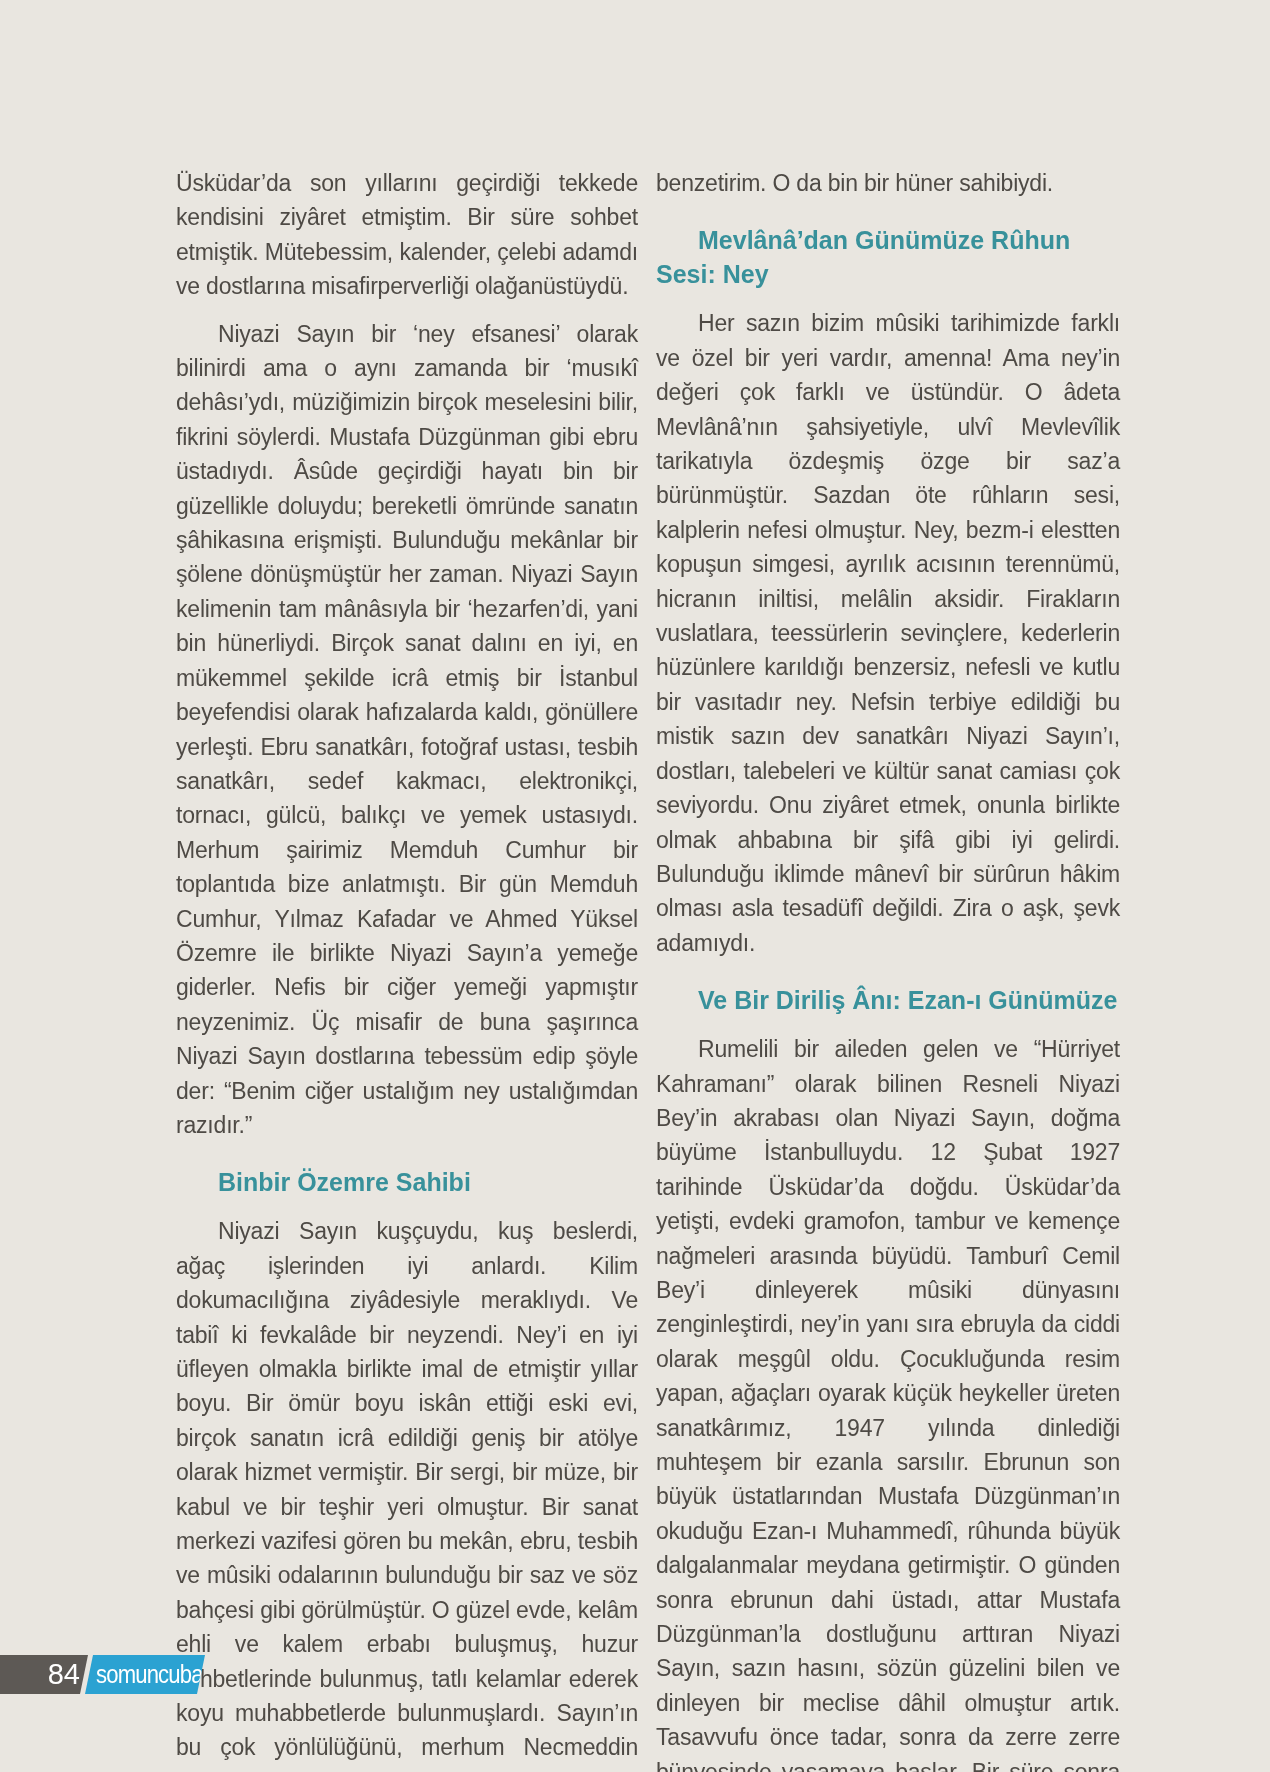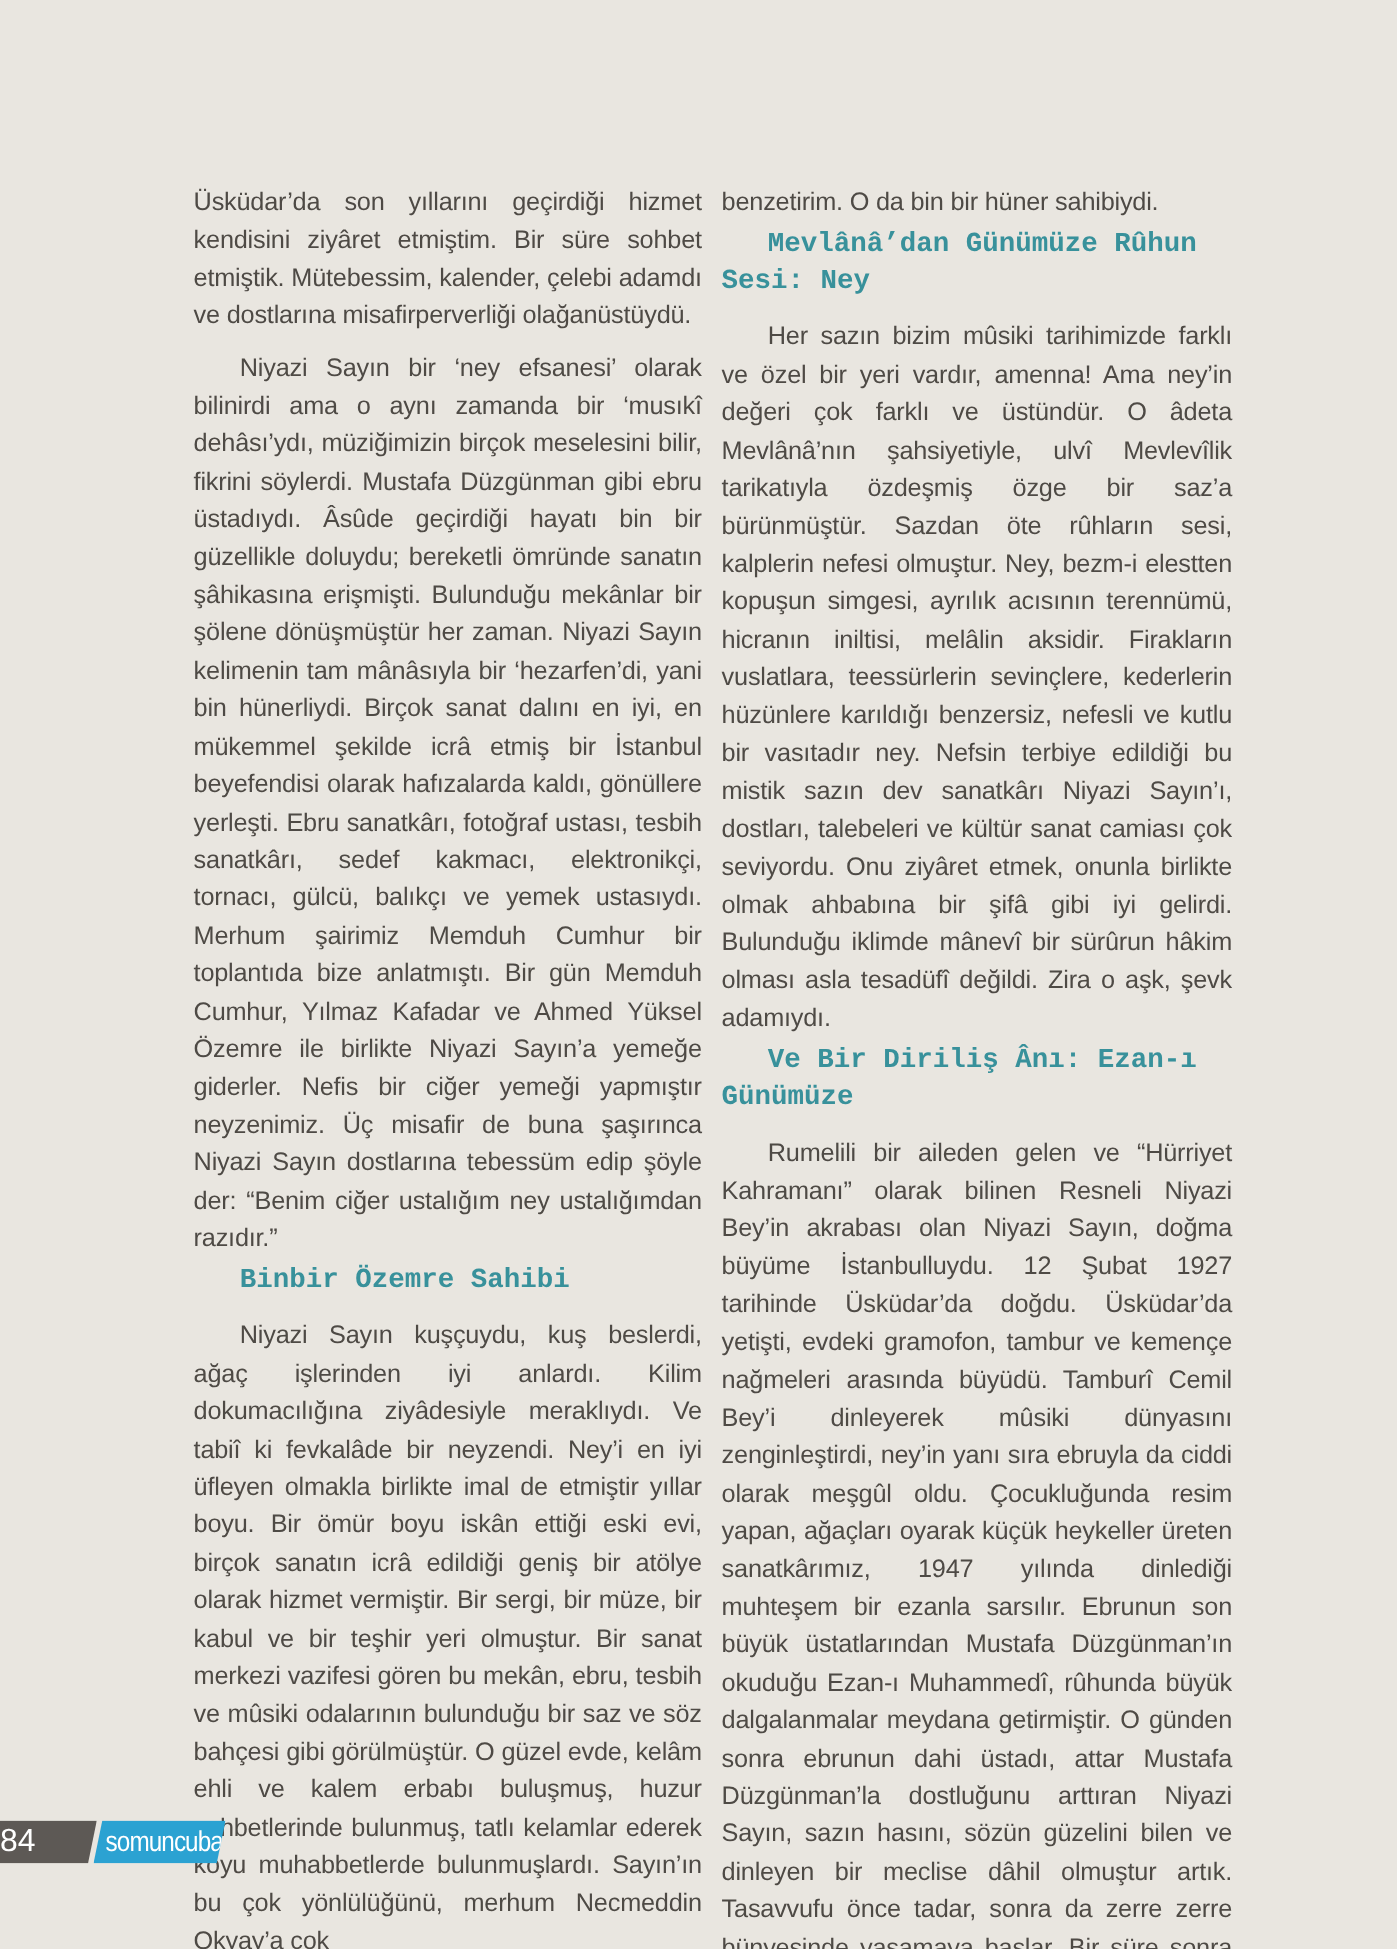--- a/index.html
+++ b/index.html
@@ -23,38 +23,37 @@
   p.body-text{
     margin:0;
     font-size:23px;
     line-height:34.4px;
     letter-spacing:-0.2px;
     color:var(--text);
     text-align:justify;
   }
   p.indent{text-indent:42px;margin-top:13px;}
   h3.section-heading{
-    margin:5px 0 15px 0;
+    margin:23px 0 15px 0;
     font-size:25px;
     line-height:34px;
     color:var(--heading);
     font-weight:700;
     text-indent:42px;
     letter-spacing:0;
-    font-family:Liberation Mono, monospace;
   }
   .footer{position:absolute;left:0;top:1655px;width:280px;height:39px;}
   .page-num-band{
     position:absolute;left:0;top:0;width:95px;height:39px;
     background:var(--band);
     clip-path:polygon(0 0,88px 0,80px 100%,0 100%);
     color:#ffffff;
   }
   .page-num-band .num{
-    display:block;width:80px;text-align:left;
+    display:block;width:80px;text-align:right;
     line-height:38px;font-size:29px;font-weight:400;
   }
   .logo-band{
     position:absolute;left:0;top:0;width:215px;height:39px;
     background:var(--logo);
     clip-path:polygon(93px 0,205px 0,197px 100%,85px 100%);
   }
   .logo-band .logo-text{
     position:absolute;left:96px;top:0;
     line-height:39px;font-size:26px;color:#ffffff;
@@ -63,21 +62,21 @@
     transform-origin:left center;
     white-space:nowrap;
   }
 </style>
 </head>
 <body>
 
 <div>
 
   <div class="col col-left">
-    <p class="body-text">Üsküdar’da son yıllarını geçirdiği hizmet kendisini ziyâret etmiştim. Bir süre sohbet etmiştik. Mütebessim, kalender, çelebi adamdı ve dostlarına misafirperverliği olağanüstüydü.</p>
+    <p class="body-text">Üsküdar’da son yıllarını geçirdiği tekkede kendisini ziyâret etmiştim. Bir süre sohbet etmiştik. Mütebessim, kalender, çelebi adamdı ve dostlarına misafirperverliği olağanüstüydü.</p>
     <p class="body-text indent">Niyazi Sayın bir ‘ney efsanesi’ olarak bilinirdi ama o aynı zamanda bir ‘musıkî dehâsı’ydı, müziğimizin birçok meselesini bilir, fikrini söylerdi. Mustafa Düzgünman gibi ebru üstadıydı. Âsûde geçirdiği hayatı bin bir güzellikle doluydu; bereketli ömründe sanatın şâhikasına erişmişti. Bulunduğu mekânlar bir şölene dönüşmüştür her zaman. Niyazi Sayın kelimenin tam mânâsıyla bir ‘hezarfen’di, yani bin hünerliydi. Birçok sanat dalını en iyi, en mükemmel şekilde icrâ etmiş bir İstanbul beyefendisi olarak hafızalarda kaldı, gönüllere yerleşti. Ebru sanatkârı, fotoğraf ustası, tesbih sanatkârı, sedef kakmacı, elektronikçi, tornacı, gülcü, balıkçı ve yemek ustasıydı. Merhum şairimiz Memduh Cumhur bir toplantıda bize anlatmıştı. Bir gün Memduh Cumhur, Yılmaz Kafadar ve Ahmed Yüksel Özemre ile birlikte Niyazi Sayın’a yemeğe giderler. Nefis bir ciğer yemeği yapmıştır neyzenimiz. Üç misafir de buna şaşırınca Niyazi Sayın dostlarına tebessüm edip şöyle der: “Benim ciğer ustalığım ney ustalığımdan razıdır.”</p>
     <h3 class="section-heading">Binbir Özemre Sahibi</h3>
     <p class="body-text indent">Niyazi Sayın kuşçuydu, kuş beslerdi, ağaç işlerinden iyi anlardı. Kilim dokumacılığına ziyâdesiyle meraklıydı. Ve tabiî ki fevkalâde bir neyzendi. Ney’i en iyi üfleyen olmakla birlikte imal de etmiştir yıllar boyu. Bir ömür boyu iskân ettiği eski evi, birçok sanatın icrâ edildiği geniş bir atölye olarak hizmet vermiştir. Bir sergi, bir müze, bir kabul ve bir teşhir yeri olmuştur. Bir sanat merkezi vazifesi gören bu mekân, ebru, tesbih ve mûsiki odalarının bulunduğu bir saz ve söz bahçesi gibi görülmüştür. O güzel evde, kelâm ehli ve kalem erbabı buluşmuş, huzur sohbetlerinde bulunmuş, tatlı kelamlar ederek koyu muhabbetlerde bulunmuşlardı. Sayın’ın bu çok yönlülüğünü, merhum Necmeddin Okyay’a çok</p>
   </div>
 
   <div class="col col-right">
     <p class="body-text">benzetirim. O da bin bir hüner sahibiydi.</p>
     <h3 class="section-heading">Mevlânâ’dan Günümüze Rûhun Sesi: Ney</h3>
     <p class="body-text indent">Her sazın bizim mûsiki tarihimizde farklı ve özel bir yeri vardır, amenna! Ama ney’in değeri çok farklı ve üstündür. O âdeta Mevlânâ’nın şahsiyetiyle, ulvî Mevlevîlik tarikatıyla özdeşmiş özge bir saz’a bürünmüştür. Sazdan öte rûhların sesi, kalplerin nefesi olmuştur. Ney, bezm-i elestten kopuşun simgesi, ayrılık acısının terennümü, hicranın iniltisi, melâlin aksidir. Firakların vuslatlara, teessürlerin sevinçlere, kederlerin hüzünlere karıldığı benzersiz, nefesli ve kutlu bir vasıtadır ney. Nefsin terbiye edildiği bu mistik sazın dev sanatkârı Niyazi Sayın’ı, dostları, talebeleri ve kültür sanat camiası çok seviyordu. Onu ziyâret etmek, onunla birlikte olmak ahbabına bir şifâ gibi iyi gelirdi. Bulunduğu iklimde mânevî bir sürûrun hâkim olması asla tesadüfî değildi. Zira o aşk, şevk adamıydı.</p>
     <h3 class="section-heading">Ve Bir Diriliş Ânı: Ezan-ı Günümüze</h3>

